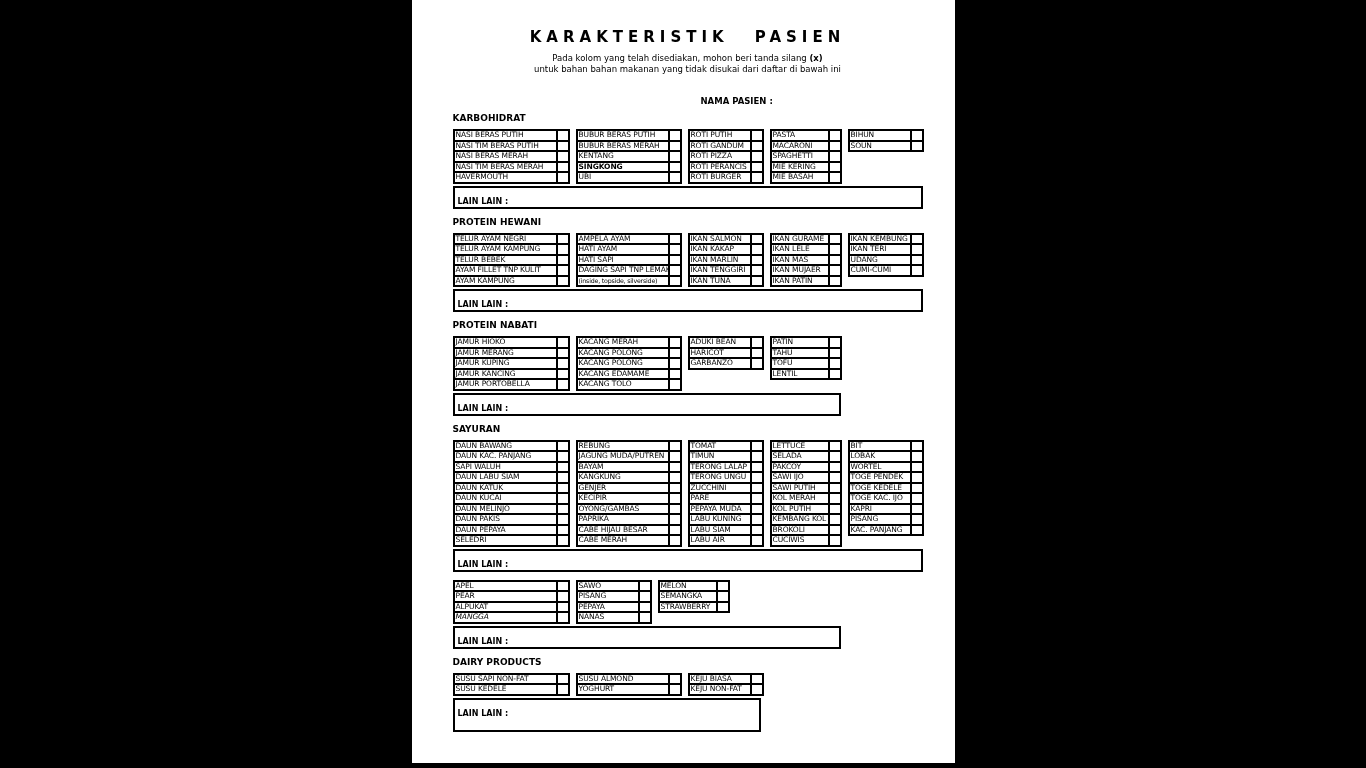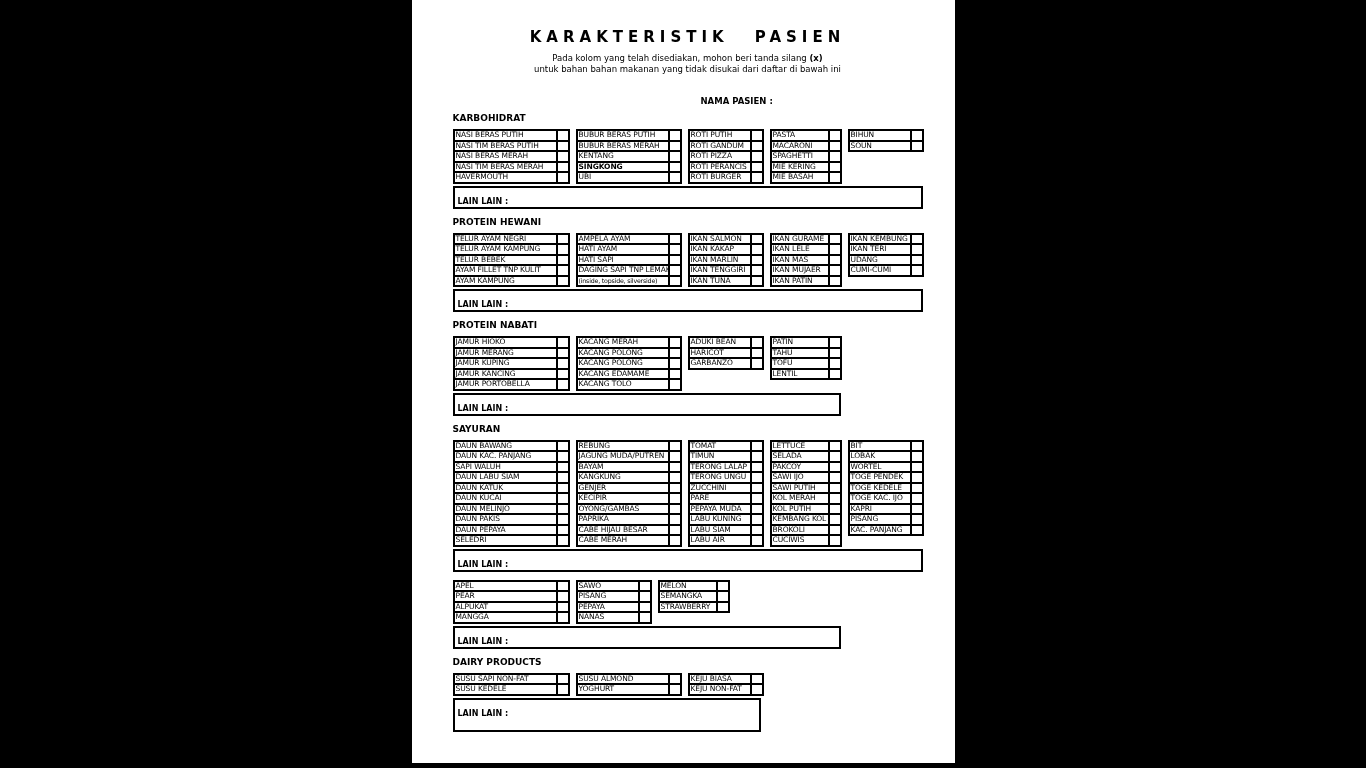--- a/index.html
+++ b/index.html
@@ -625,21 +625,21 @@
             </div>
             <div class="item-row">
               <div class="cell label-cell" style="width: 103px;">PEAR</div>
               <div class="cell check-cell"></div>
             </div>
             <div class="item-row">
               <div class="cell label-cell" style="width: 103px;">ALPUKAT</div>
               <div class="cell check-cell"></div>
             </div>
             <div class="item-row">
-              <div class="cell label-cell" style="width: 103px;">MANGGA</div>
+              <div class="cell label-cell" style="width: 103px; font-style: italic;">MANGGA</div>
               <div class="cell check-cell"></div>
             </div>
           </div>
           <div class="col">
             <div class="item-row">
               <div class="cell label-cell" style="width: 62px;">SAWO</div>
               <div class="cell check-cell"></div>
             </div>
             <div class="item-row">
               <div class="cell label-cell" style="width: 62px;">PISANG</div>

